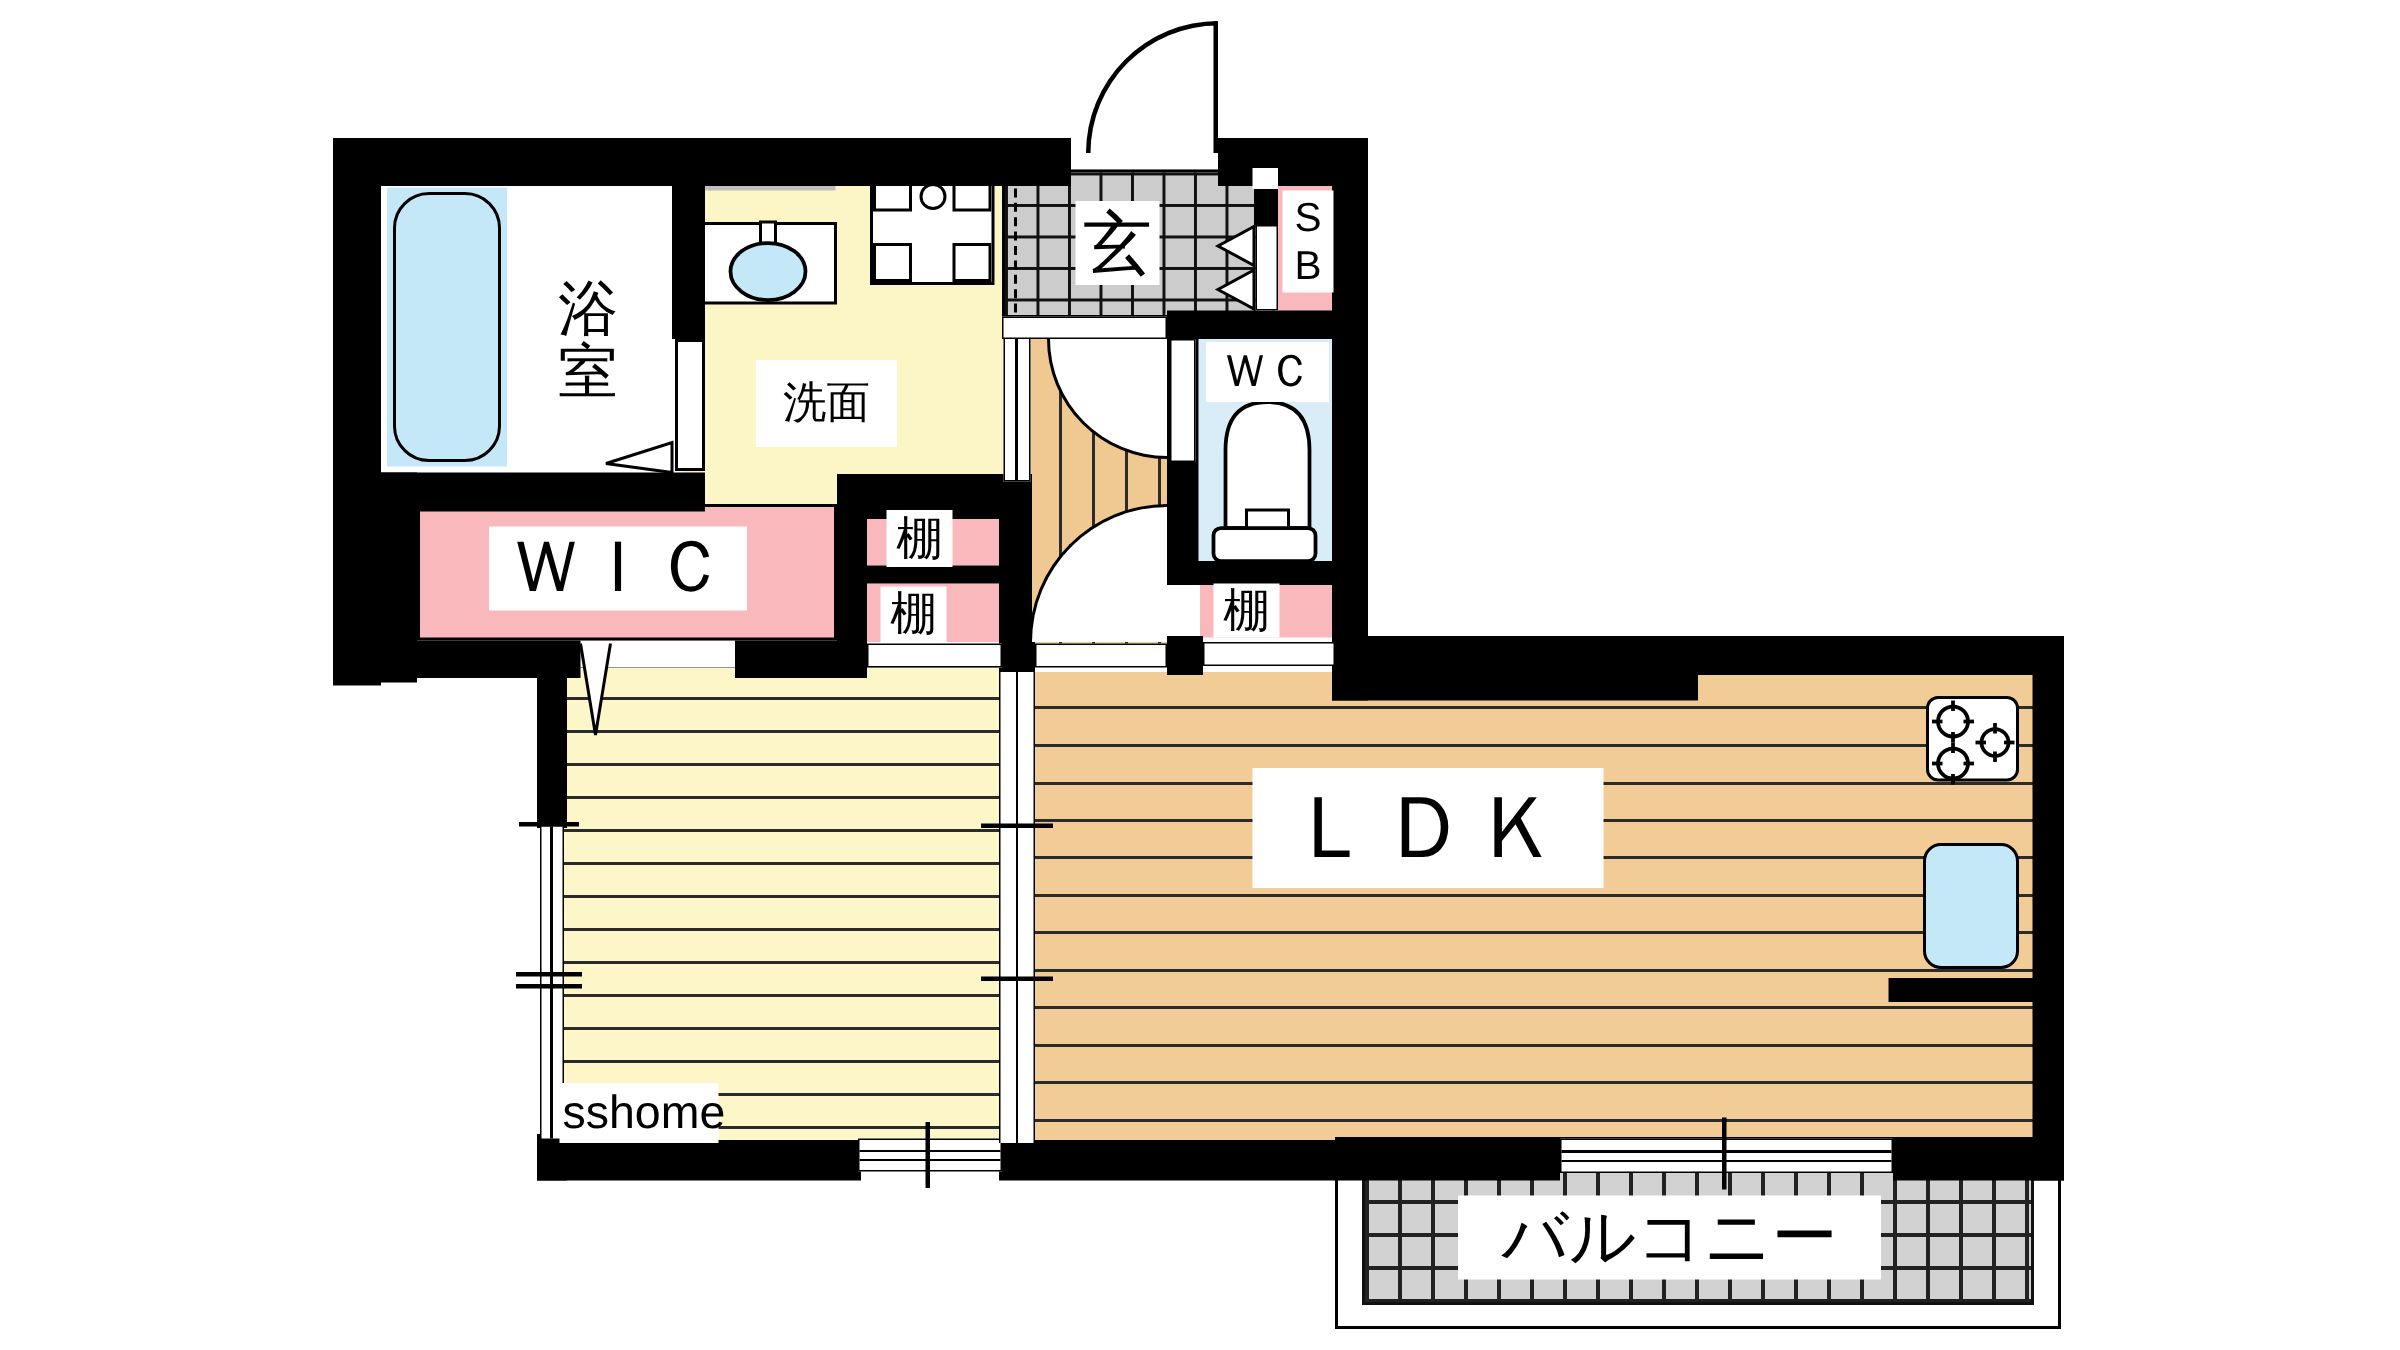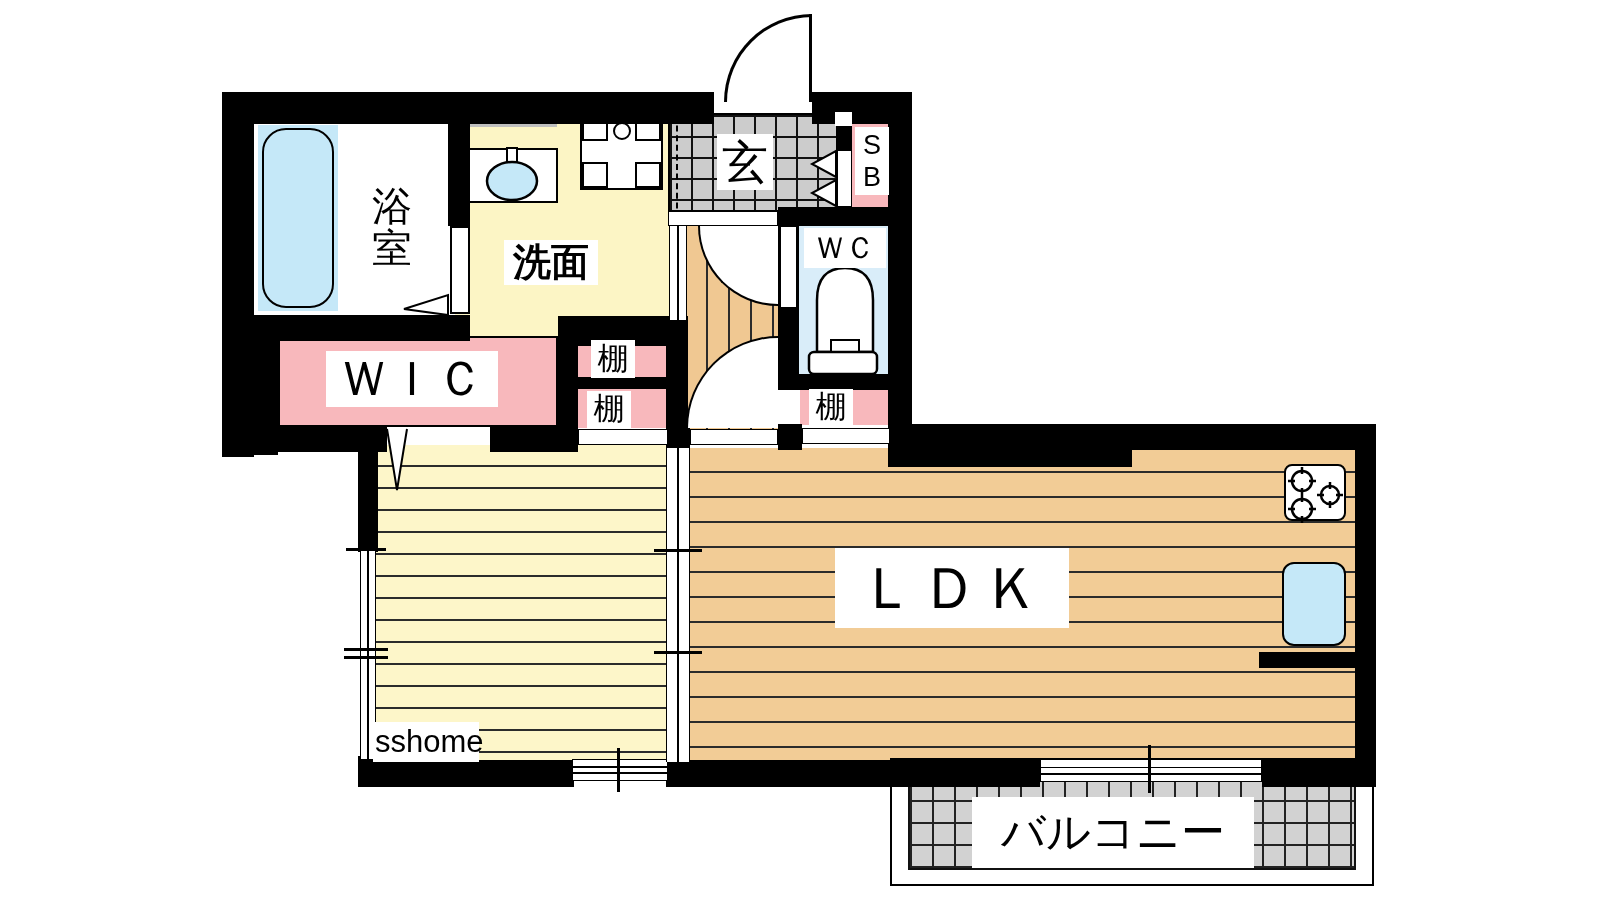--- a/index.html
+++ b/index.html
@@ -155,25 +155,25 @@
     <g stroke="#000" stroke-width="2.5" fill="none">
       <circle cx="1302" cy="509" r="10"></circle>
       <line x1="1288" y1="509" x2="1295" y2="509"></line>
         <line x1="1309" y1="509" x2="1316" y2="509"></line>
       <line x1="1302" y1="495" x2="1302" y2="502"></line>
         <line x1="1302" y1="516" x2="1302" y2="523"></line>
     </g>
   </svg>
 
   <div class="abs lbl wrap" style="left:368px;top:184px;width:48px;height:86px;font-size:40px;">浴室</div>
-  <div class="abs lbl" style="left:504px;top:240px;width:94px;height:45px;font-size:38px;font-weight:bold;">洗面</div>
+  <div class="abs lbl" style="left:504px;top:240px;width:94px;height:58px;font-size:29px;">洗面</div>
   <div class="abs lbl" style="left:717px;top:134px;width:56px;height:56px;font-size:46px;">玄</div>
   <div class="abs lbl wrap" style="left:855px;top:127px;width:34px;height:68px;font-size:27px;line-height:1.2;">SB</div>
   <div class="abs lbl" style="left:804px;top:228px;width:82px;height:40px;font-size:30px;">ＷＣ</div>
   <div class="abs lbl" style="left:326px;top:351px;width:172px;height:56px;font-size:48px;">ＷＩＣ</div>
   <div class="abs lbl" style="left:591px;top:340px;width:44px;height:38px;font-size:31px;">棚</div>
   <div class="abs lbl" style="left:587px;top:391px;width:44px;height:37px;font-size:31px;">棚</div>
   <div class="abs lbl" style="left:809px;top:389px;width:44px;height:36px;font-size:31px;">棚</div>
-  <div class="abs lbl" style="left:835px;top:512px;width:234px;height:80px;font-size:58px;letter-spacing:4px;margin-top:36px;">ＬＤＫ</div>
-  <div class="abs lbl" style="left:972px;top:797px;width:282px;height:71px;font-size:44px;">バルコニー</div>
+  <div class="abs lbl" style="left:835px;top:512px;width:234px;height:80px;font-size:58px;letter-spacing:4px;">ＬＤＫ</div>
+  <div class="abs lbl" style="left:972px;top:797px;width:282px;height:56px;font-size:44px;">バルコニー</div>
   <div class="abs lbl" style="left:373px;top:722px;width:106px;height:40px;font-size:31px;justify-content:flex-start;padding-left:2px;">sshome</div>
 
 </div>
 
 </body></html>

